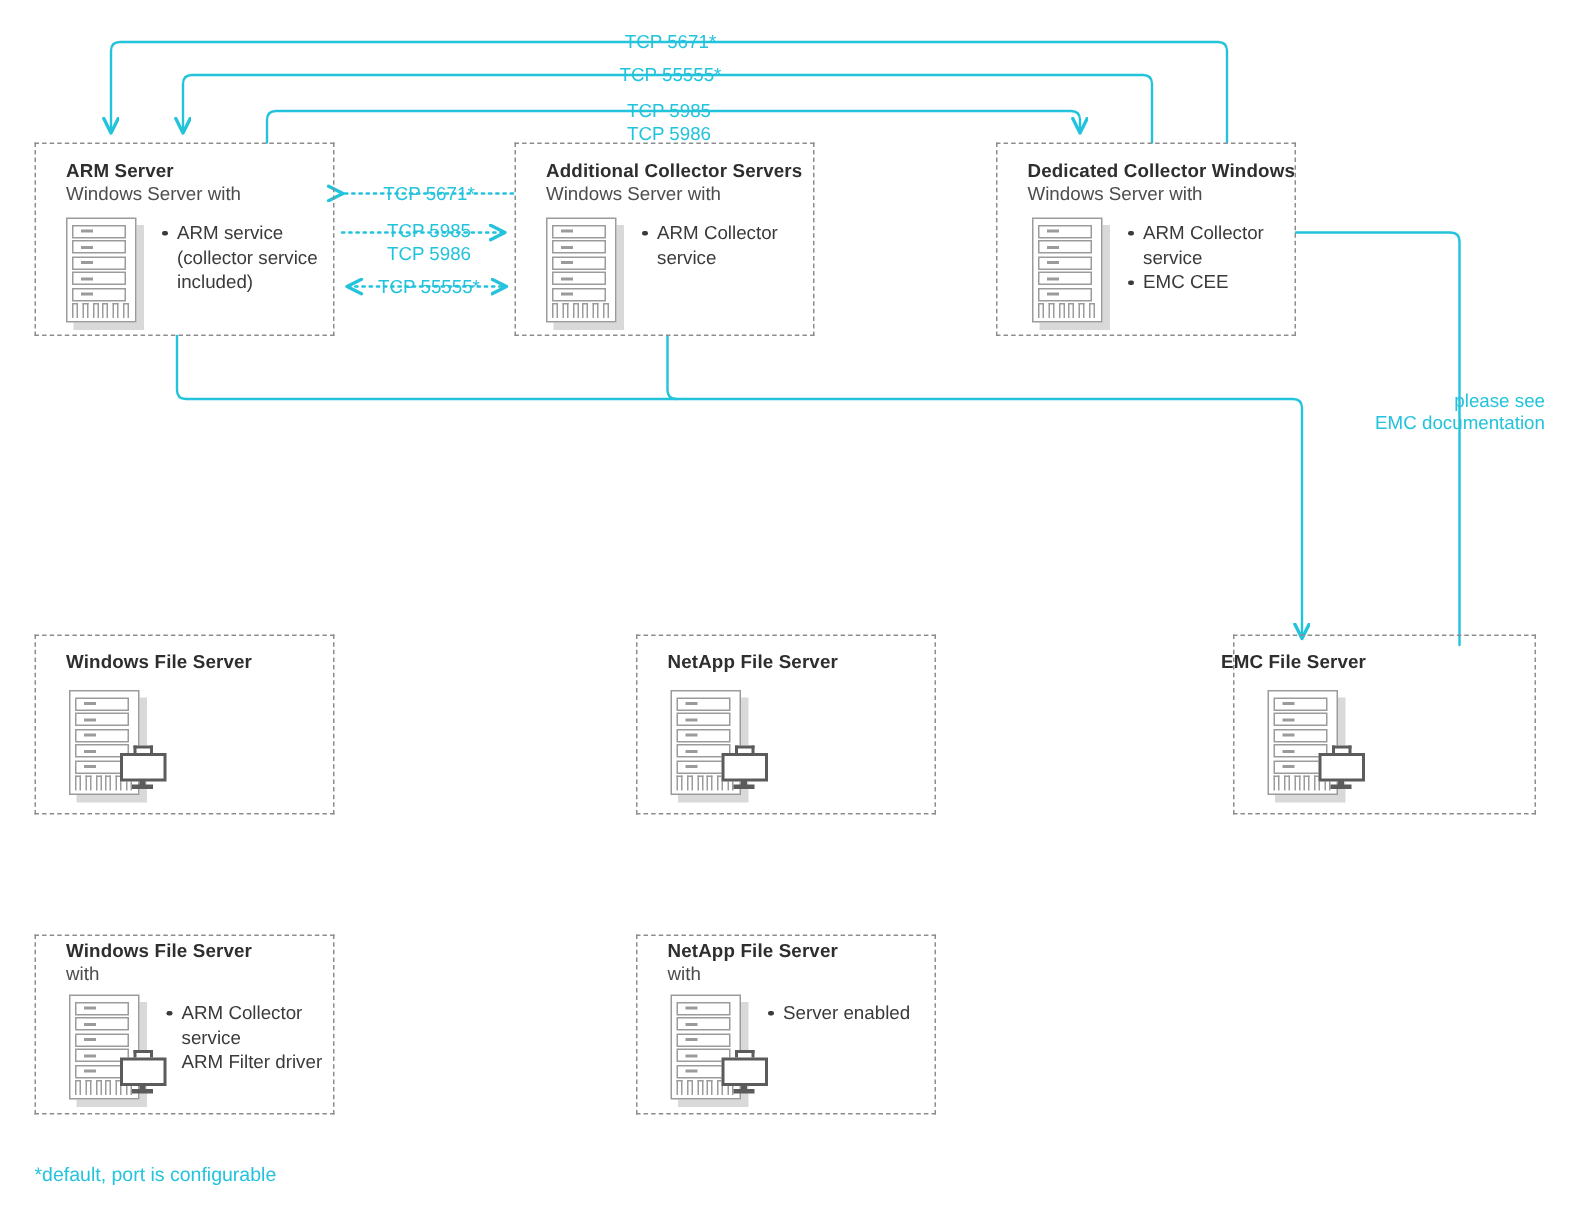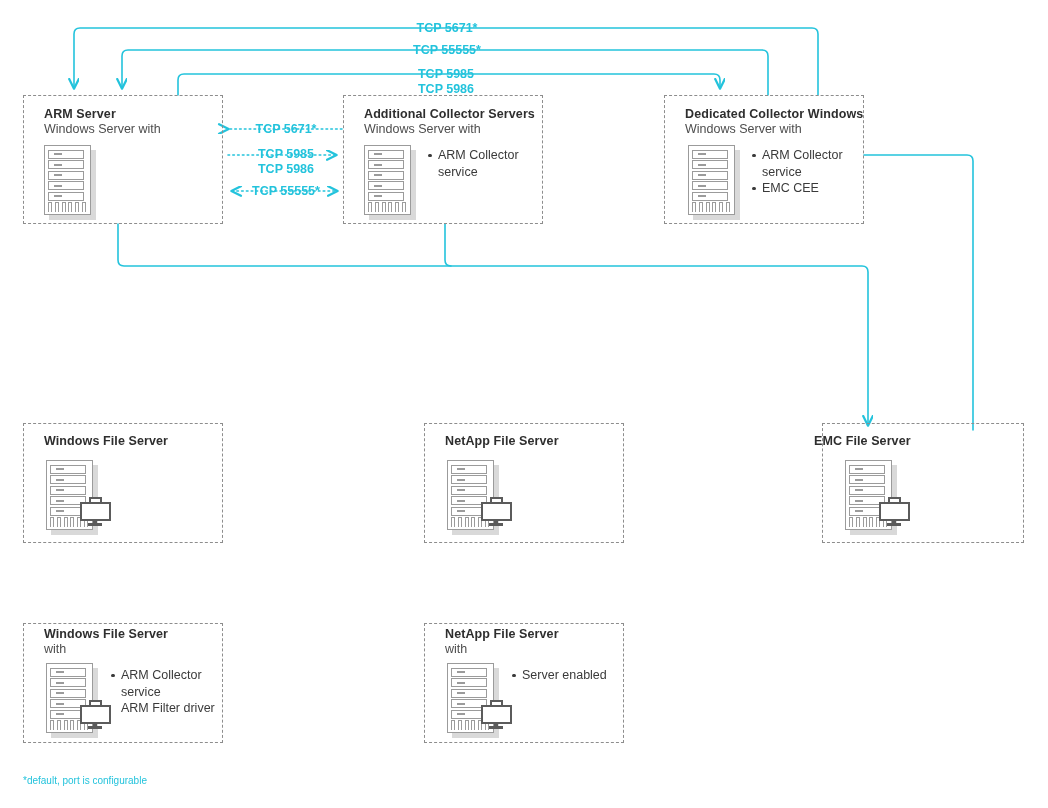--- a/index.html
+++ b/index.html
@@ -14,24 +14,24 @@
 
   .node-title{position:absolute;font-size:12.5px;color:#2e2e2e;font-weight:bold;letter-spacing:.1px;white-space:nowrap;}
   .node-sub{position:absolute;font-size:12.5px;color:#4d4d4d;font-weight:normal;white-space:nowrap;}
 
   .bullets{position:absolute;font-size:12.5px;color:#3a3a3a;line-height:16.5px;}
   .bullets ul{margin:0;padding:0 0 0 14px;list-style:none;}
   .bullets li{position:relative;margin:0 0 0 0;white-space:pre-line;}
   .bullets li:before{content:"";position:absolute;left:-10px;top:6.5px;width:3.6px;height:3.6px;border-radius:50%;background:#3a3a3a;}
 
   .lbl{position:absolute;color:#23c3dc;font-size:12.5px;line-height:14.5px;white-space:pre-line;font-weight:normal;}
-  .lbl.c{text-align:center;font-weight:bold;}
+  .lbl.c{text-align:center;}
   .lbl.r{text-align:right;}
 
-  .footnote{position:absolute;color:#23c3dc;font-size:10px;white-space:nowrap;}
+  .footnote{position:absolute;color:#23c3dc;font-size:13px;white-space:nowrap;}
 
   
   .srv{position:absolute;}
   .srv .shadow{position:absolute;left:5px;top:5px;width:100%;height:100%;background:#d9d9d9;}
   .srv .body{position:absolute;left:0;top:0;width:100%;height:100%;background:#ffffff;border:1px solid #9b9b9b;box-sizing:border-box;}
   .srv .bay{position:absolute;left:9%;width:76%;border:1px solid #9b9b9b;box-sizing:border-box;background:#fff;}
   .srv .bay i{position:absolute;left:13%;top:32%;width:26%;height:30%;border:1px solid #9b9b9b;box-sizing:border-box;background:#fff;}
   .srv .vents{position:absolute;left:9%;bottom:5%;width:80%;height:13%;display:flex;justify-content:space-between;}
   .srv .vents span{width:11%;height:100%;border:1px solid #9b9b9b;border-bottom:none;box-sizing:border-box;background:#fff;}
 
@@ -101,20 +101,27 @@
       </div>
     <div class="vents">
         <span></span>
         <span></span>
         <span></span>
         <span></span>
         <span></span>
         <span></span>
       </div>
   </div>
+  <div class="bullets" style="left:104px;top:147px;width:110px;">
+    <ul>
+        <li>ARM service
+(collector service
+included)</li>
+      </ul>
+  </div>
 
   <div class="node" style="left:343px;top:95px;width:200px;height:129px;"></div>
   <div class="node-title" style="left:364px;top:107px;">Additional Collector Servers</div>
   <div class="node-sub" style="left:364px;top:122px;">Windows Server with</div>
   <div class="srv" style="left:364px;top:145px;width:47px;height:70px;">
     <div class="shadow"></div>
     <div class="body"></div>
     <div class="bay" style="top:7%;height:13%;">
         <i></i>
       </div>
@@ -381,16 +388,18 @@
   <div class="lbl c" style="left:392px;top:21px;width:110px;">TCP 5671*</div>
   <div class="lbl c" style="left:388px;top:43px;width:118px;">TCP 55555*</div>
   <div class="lbl c" style="left:390px;top:67px;width:112px;">TCP 5985
 TCP 5986</div>
 
   <div class="lbl c" style="left:231px;top:122px;width:110px;">TCP 5671*</div>
   <div class="lbl c" style="left:231px;top:147px;width:110px;">TCP 5985
 TCP 5986</div>
   <div class="lbl c" style="left:229px;top:184px;width:114px;">TCP 55555*</div>
 
+  <div class="lbl r" style="left:850px;top:260px;width:180px;">please see
+EMC documentation</div>
 
   <div class="footnote" style="left:23px;top:775px;">*default, port is configurable</div>
 
 </div>
 
 </body></html>

